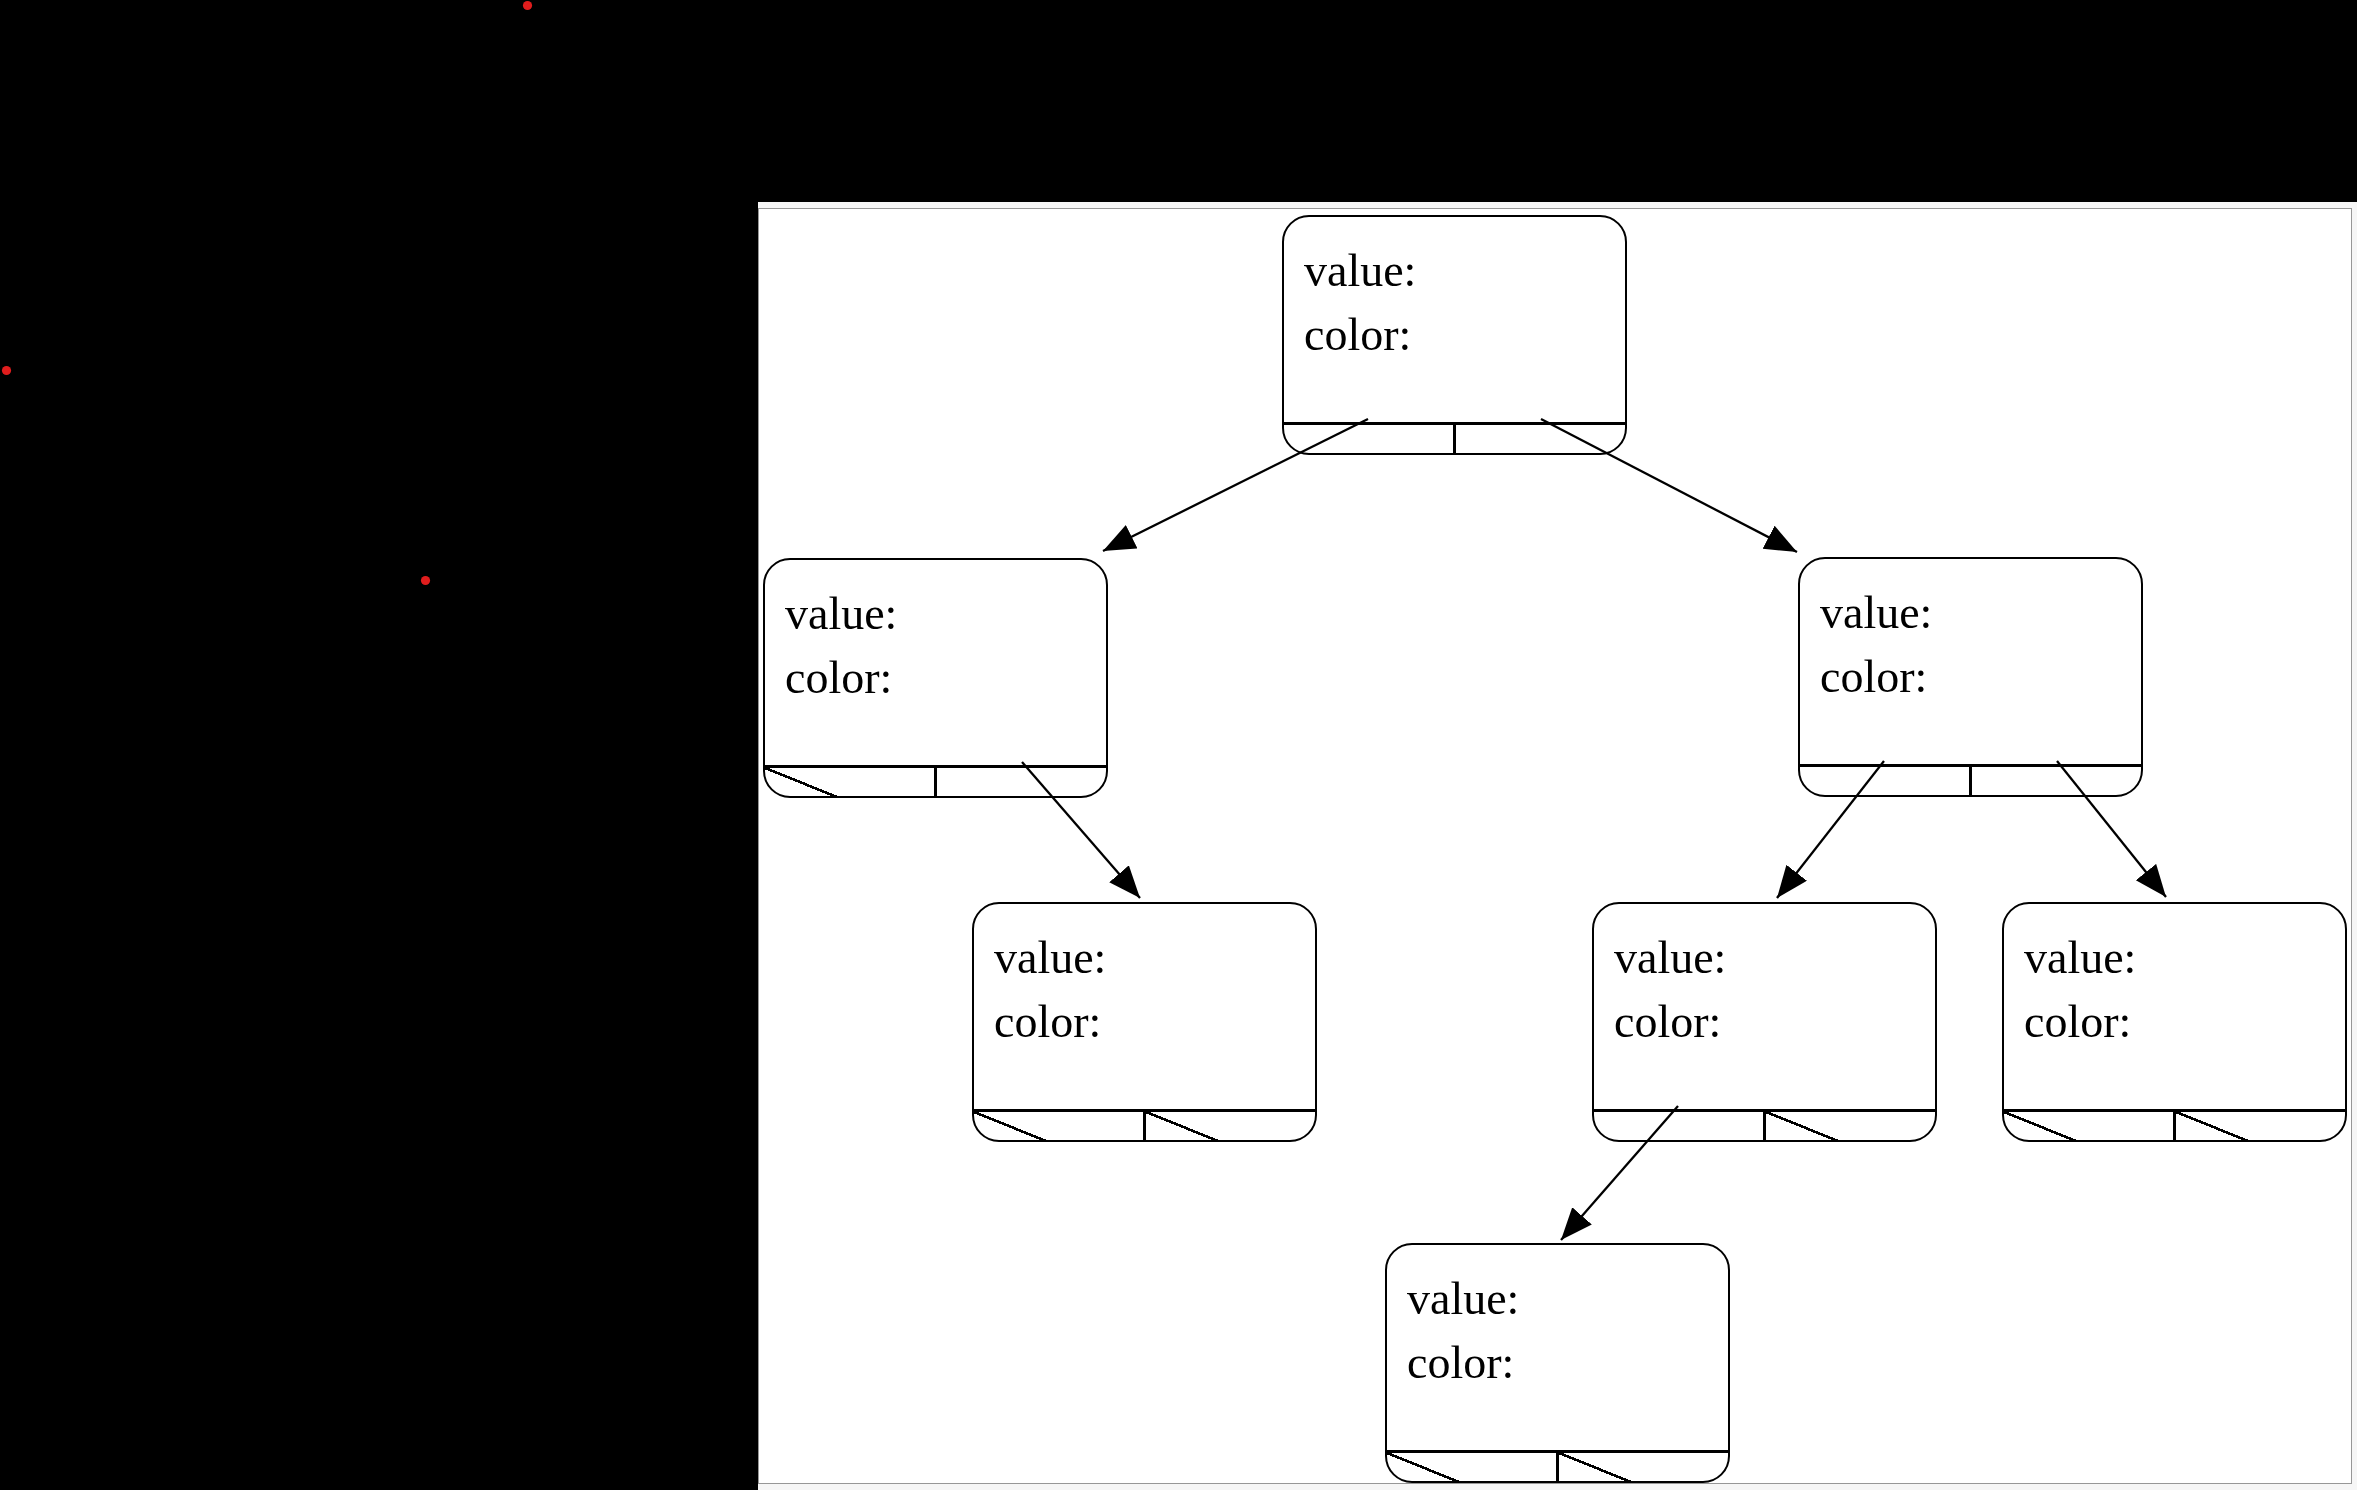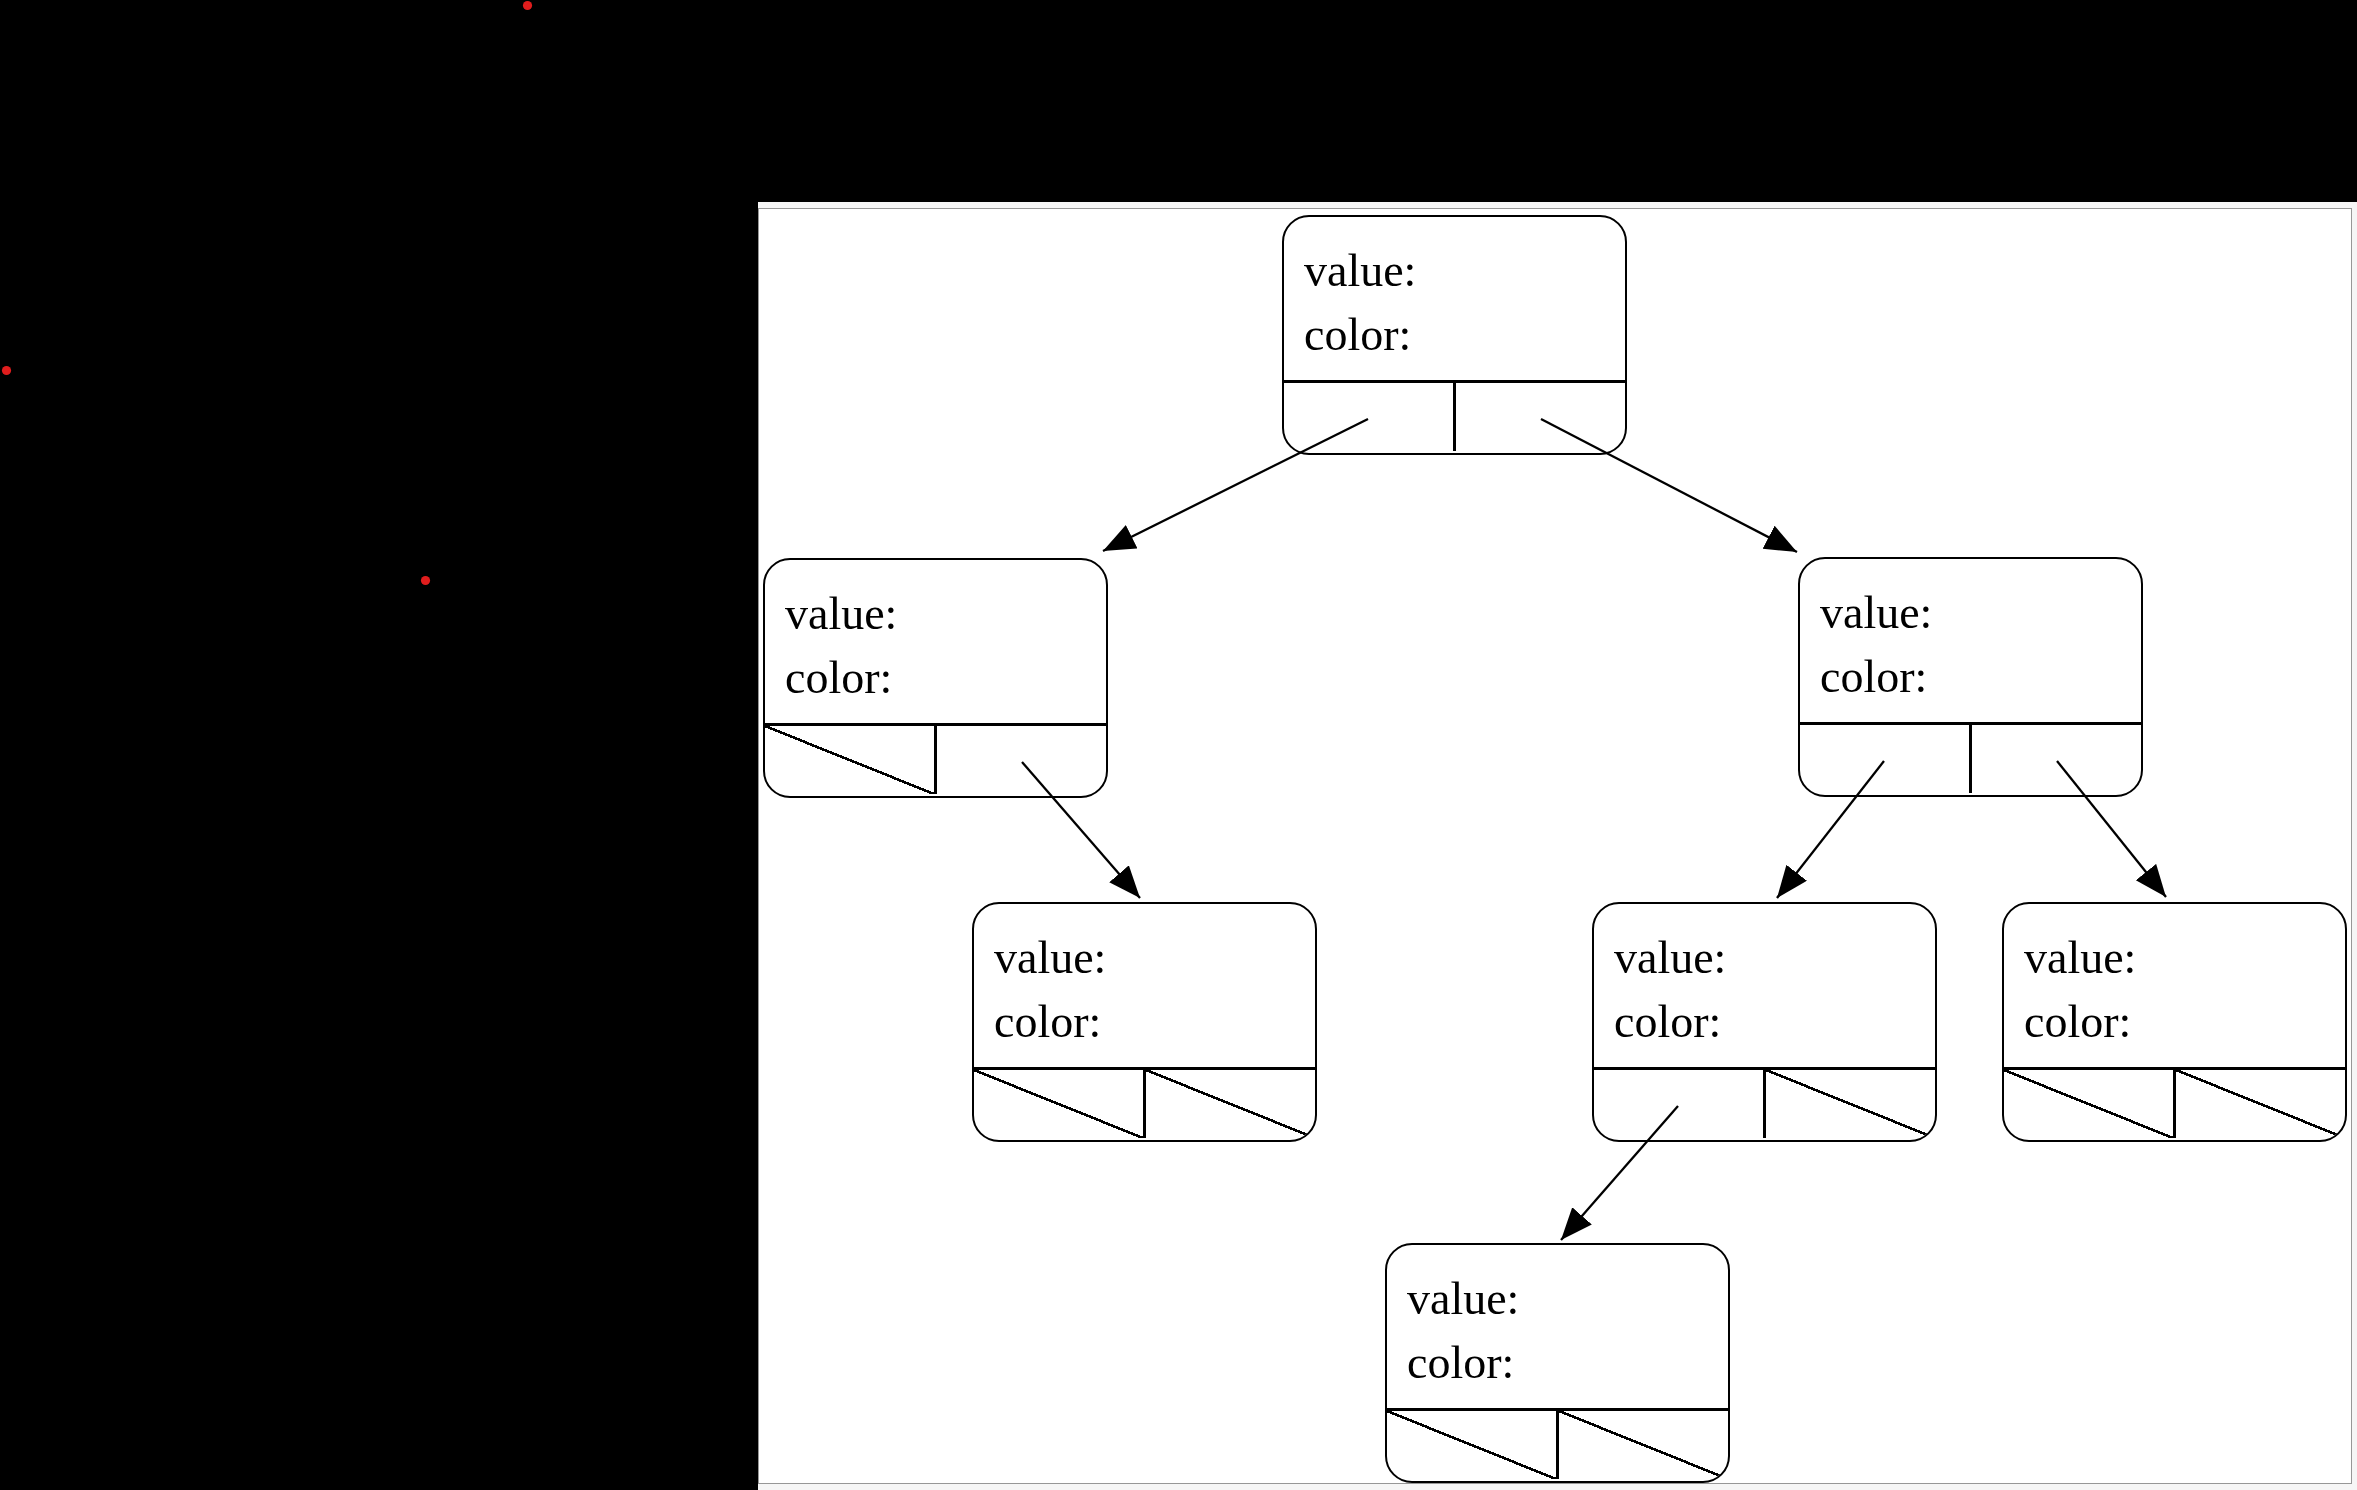--- a/index.html
+++ b/index.html
@@ -29,21 +29,21 @@
   .node{
     position:absolute;
     width:345px;height:240px;
     box-sizing:border-box;
     background:#fff;
     border:2px solid #000;
     border-radius:27px;
     overflow:hidden;
   }
   .node-text{
-    height:163px;
+    height:205px;
     padding:22px 0 0 20px;
     font-size:46px;
     line-height:64px;
     color:#000;
     box-sizing:border-box;
   }
   .cells{
     height:71px;
     border-top:3px solid #000;
     display:flex;

